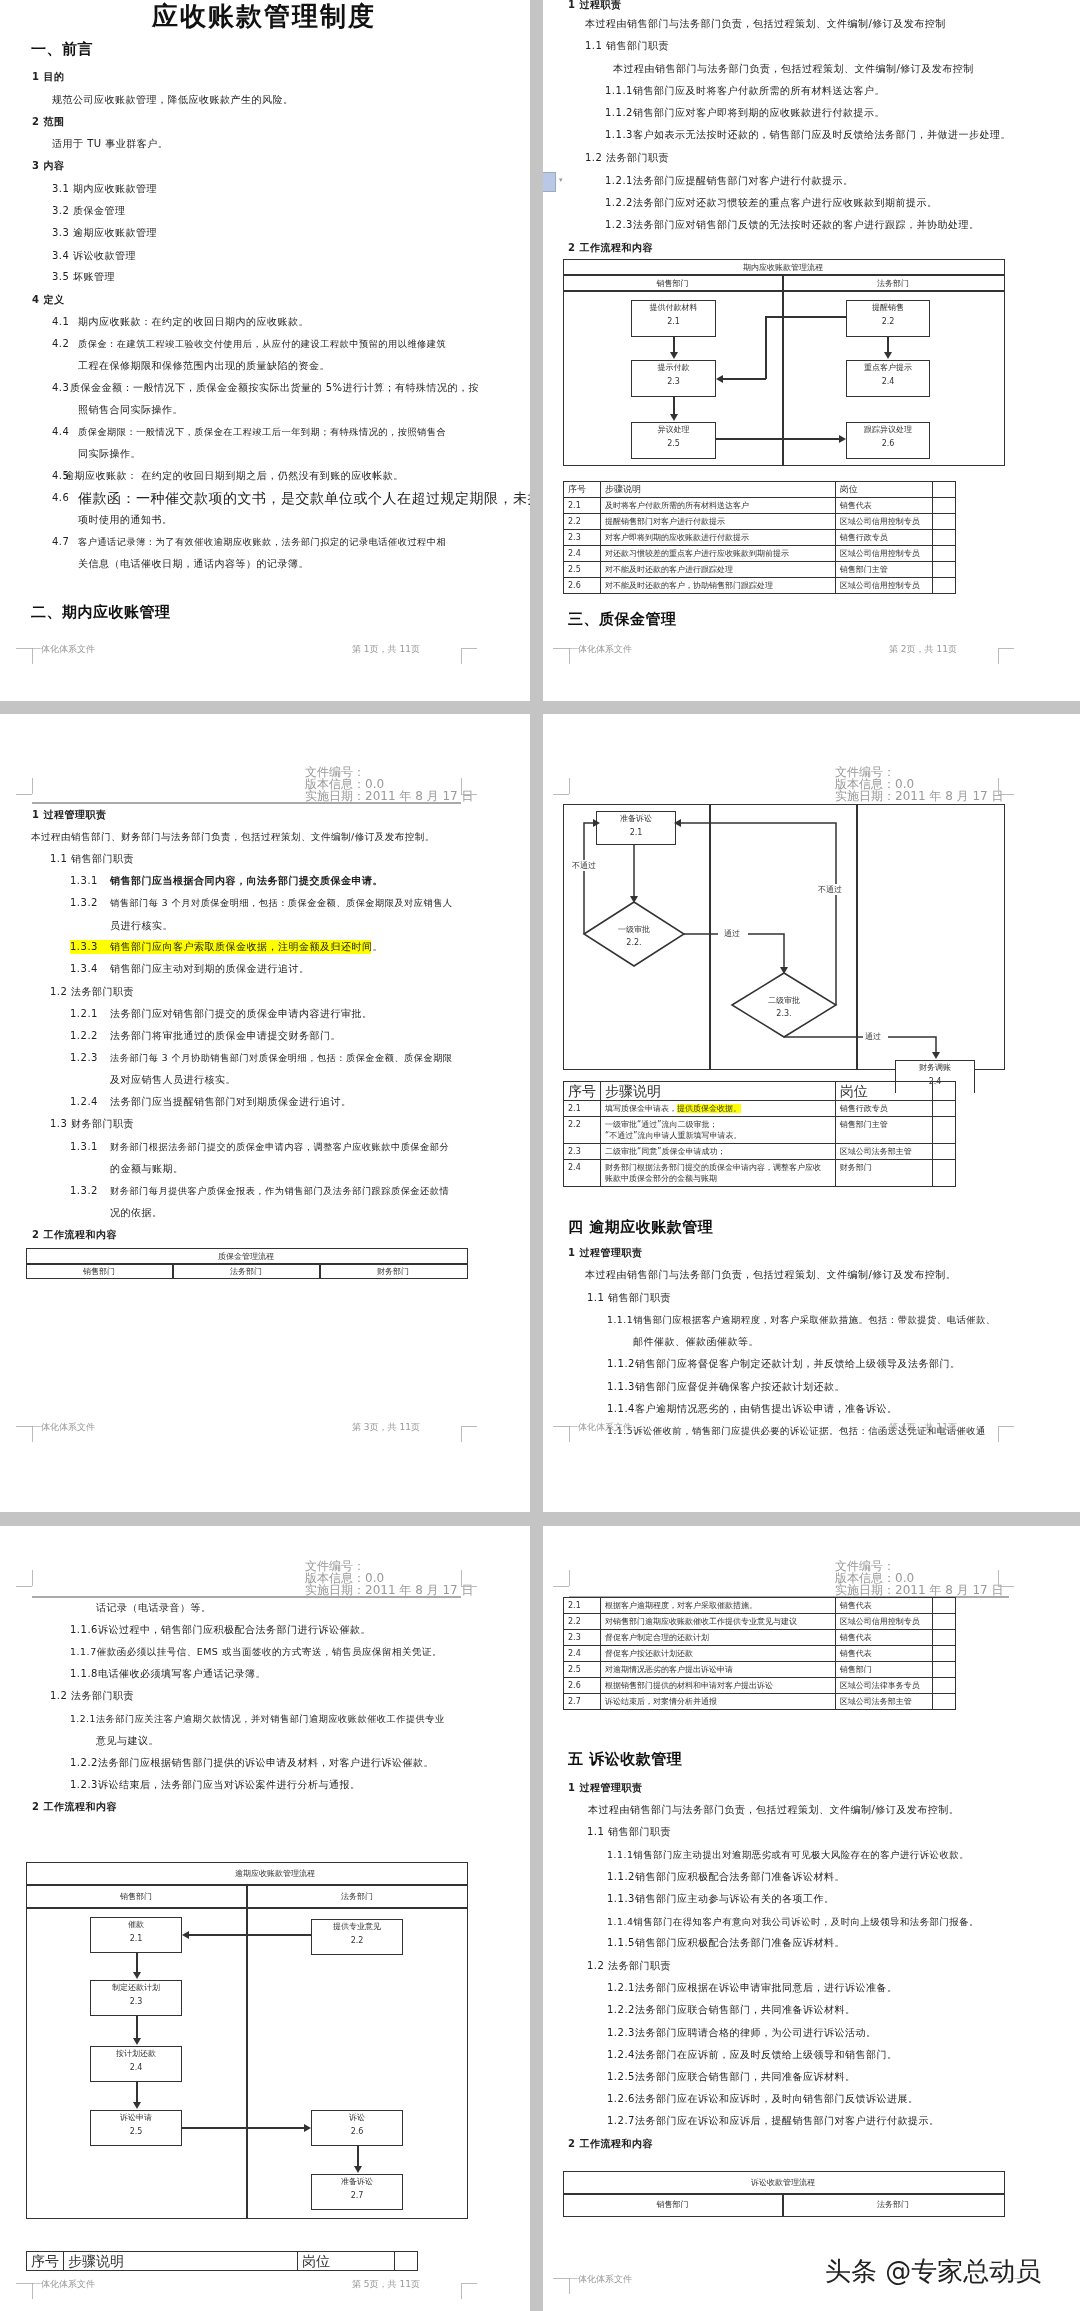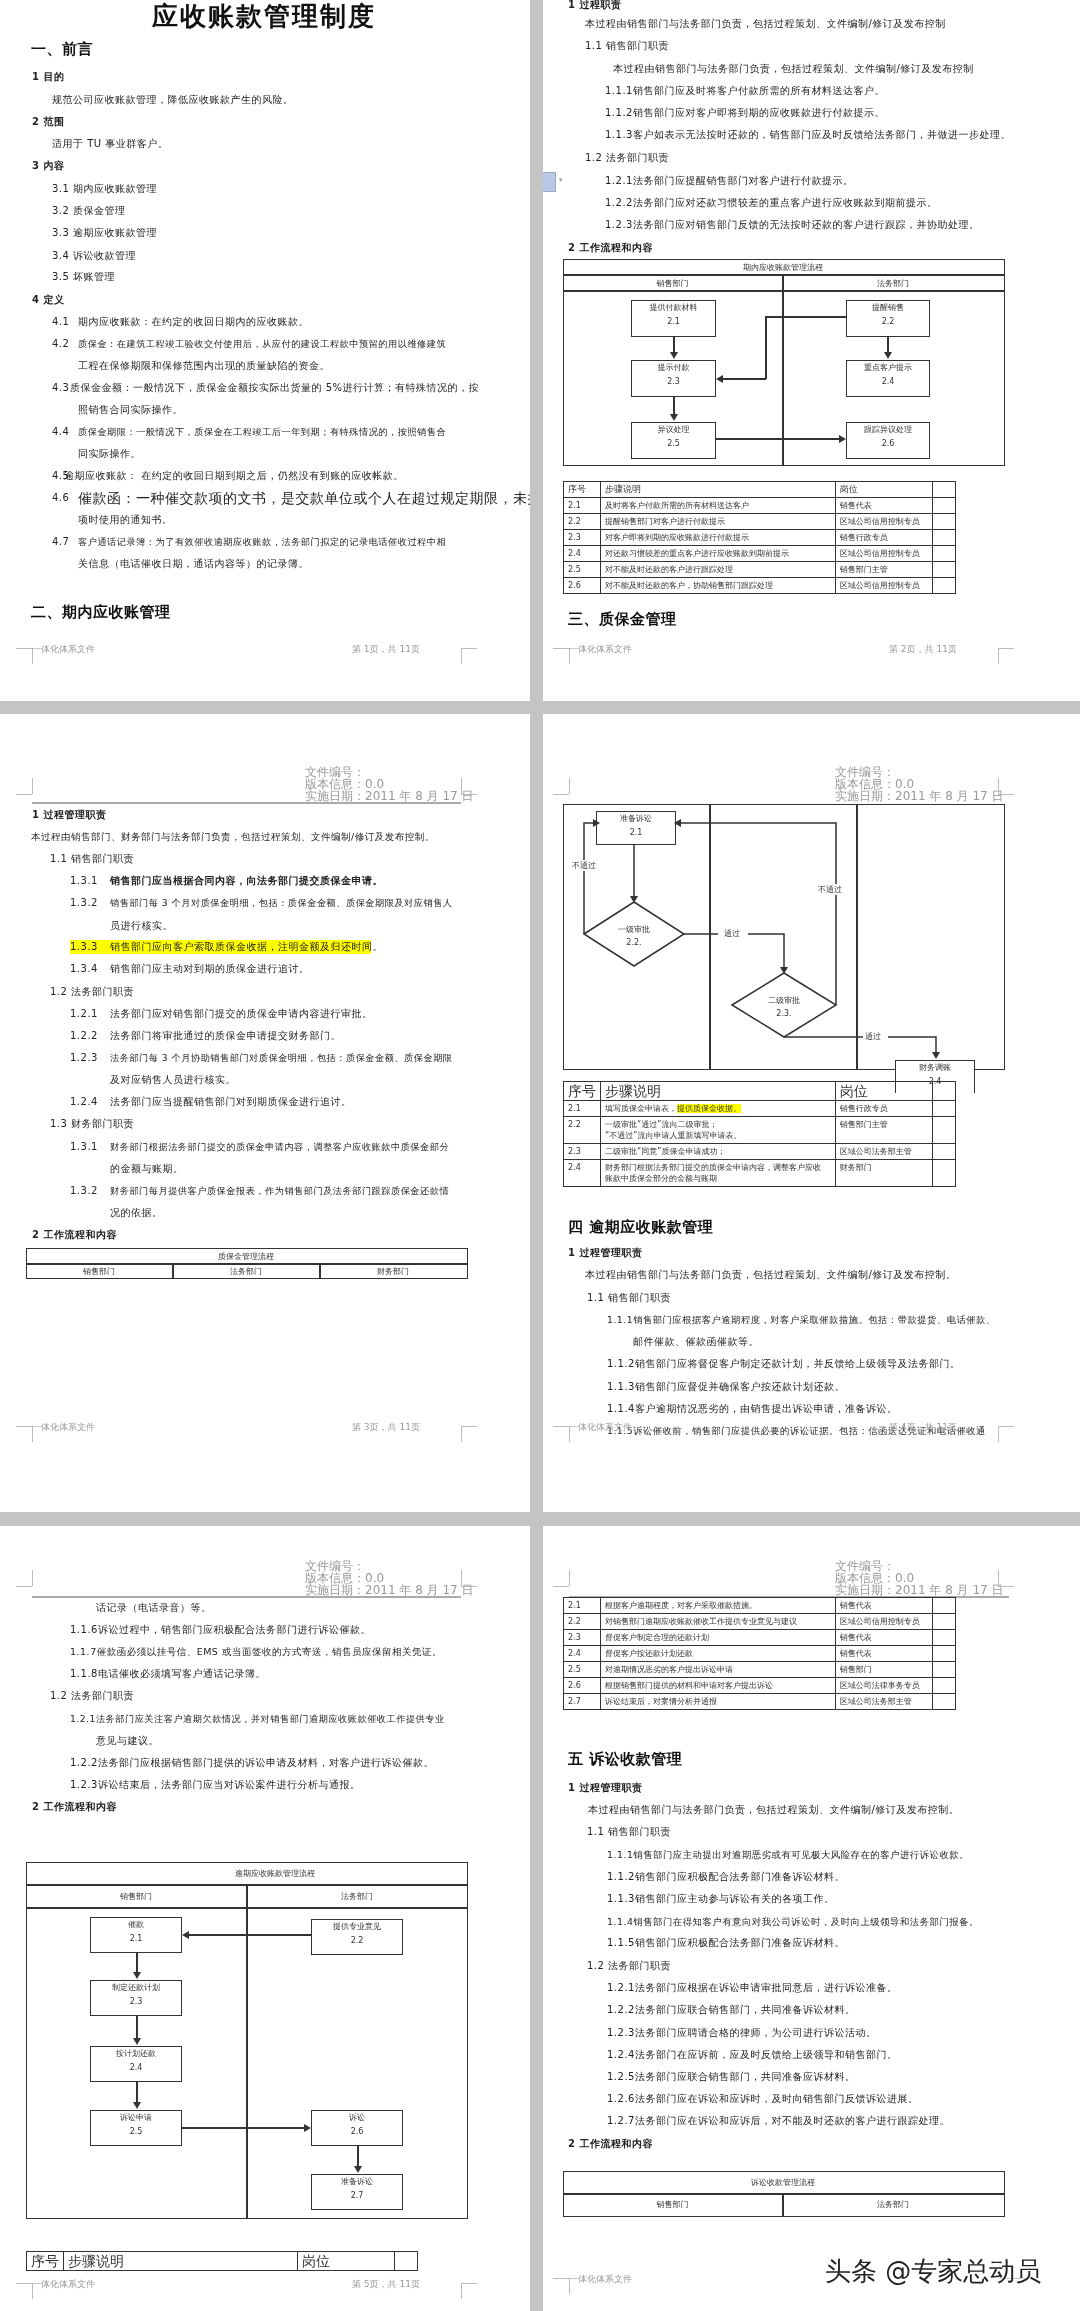--- a/index.html
+++ b/index.html
@@ -527,21 +527,21 @@
   <div class="t" style="left:64px;top:366px;">1.1.3销售部门应主动参与诉讼有关的各项工作。</div>
   <div class="t" style="left:64px;top:389px;font-size:9.4px;">1.1.4销售部门在得知客户有意向对我公司诉讼时，及时向上级领导和法务部门报备。</div>
   <div class="t" style="left:64px;top:410px;">1.1.5销售部门应积极配合法务部门准备应诉材料。</div>
   <div class="t" style="left:44px;top:433px;">1.2 法务部门职责</div>
   <div class="t" style="left:64px;top:455px;">1.2.1法务部门应根据在诉讼申请审批同意后，进行诉讼准备。</div>
   <div class="t" style="left:64px;top:477px;">1.2.2法务部门应联合销售部门，共同准备诉讼材料。</div>
   <div class="t" style="left:64px;top:500px;">1.2.3法务部门应聘请合格的律师，为公司进行诉讼活动。</div>
   <div class="t" style="left:64px;top:522px;">1.2.4法务部门在应诉前，应及时反馈给上级领导和销售部门。</div>
   <div class="t" style="left:64px;top:544px;">1.2.5法务部门应联合销售部门，共同准备应诉材料。</div>
   <div class="t" style="left:64px;top:566px;">1.2.6法务部门应在诉讼和应诉时，及时向销售部门反馈诉讼进展。</div>
-  <div class="t" style="left:64px;top:588px;">1.2.7法务部门应在诉讼和应诉后，对不能及时还款的客户进行跟踪处理。</div>
+  <div class="t" style="left:64px;top:588px;">1.2.7法务部门应在诉讼和应诉后，提醒销售部门对客户进行付款提示。</div>
   <div class="t sec" style="left:25px;top:611px;">2   工作流程和内容</div>
 
   <div class="fc" style="left:20px;top:645px;width:440px;height:44px;"></div>
   <div class="hln" style="left:20px;top:667px;width:441px;"></div>
   <div class="vl" style="left:239px;top:667px;height:23px;"></div>
   <div class="fctitle" style="left:20px;top:651px;width:440px;">诉讼收款管理流程</div>
   <div class="fctitle" style="left:20px;top:673px;width:219px;">销售部门</div>
   <div class="fctitle" style="left:240px;top:673px;width:220px;">法务部门</div>
 
   <div class="crop" style="left:10px;top:752px;width:16px;border-top-width:1px;"></div>

